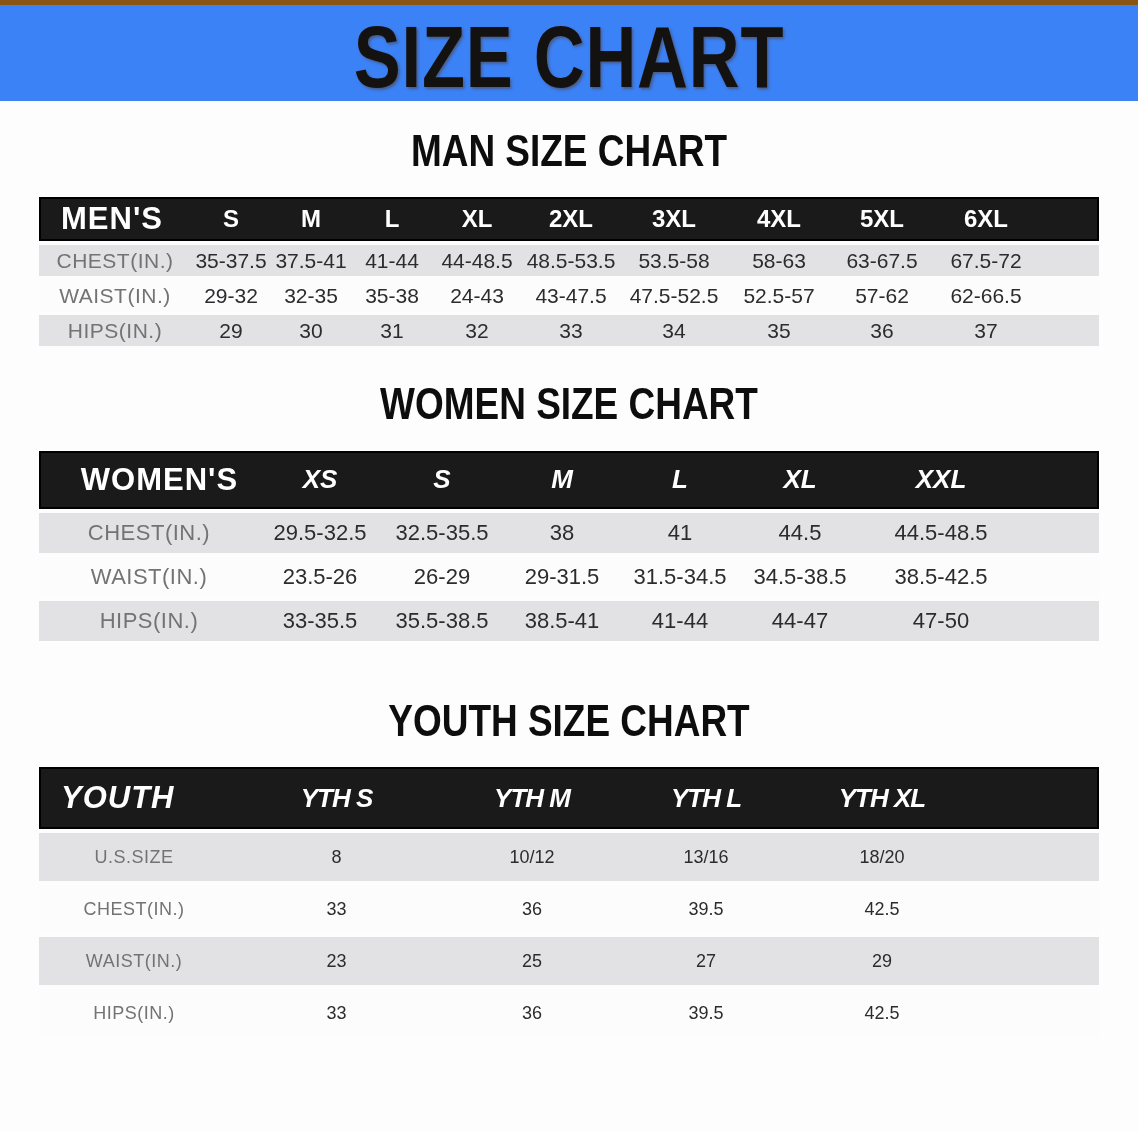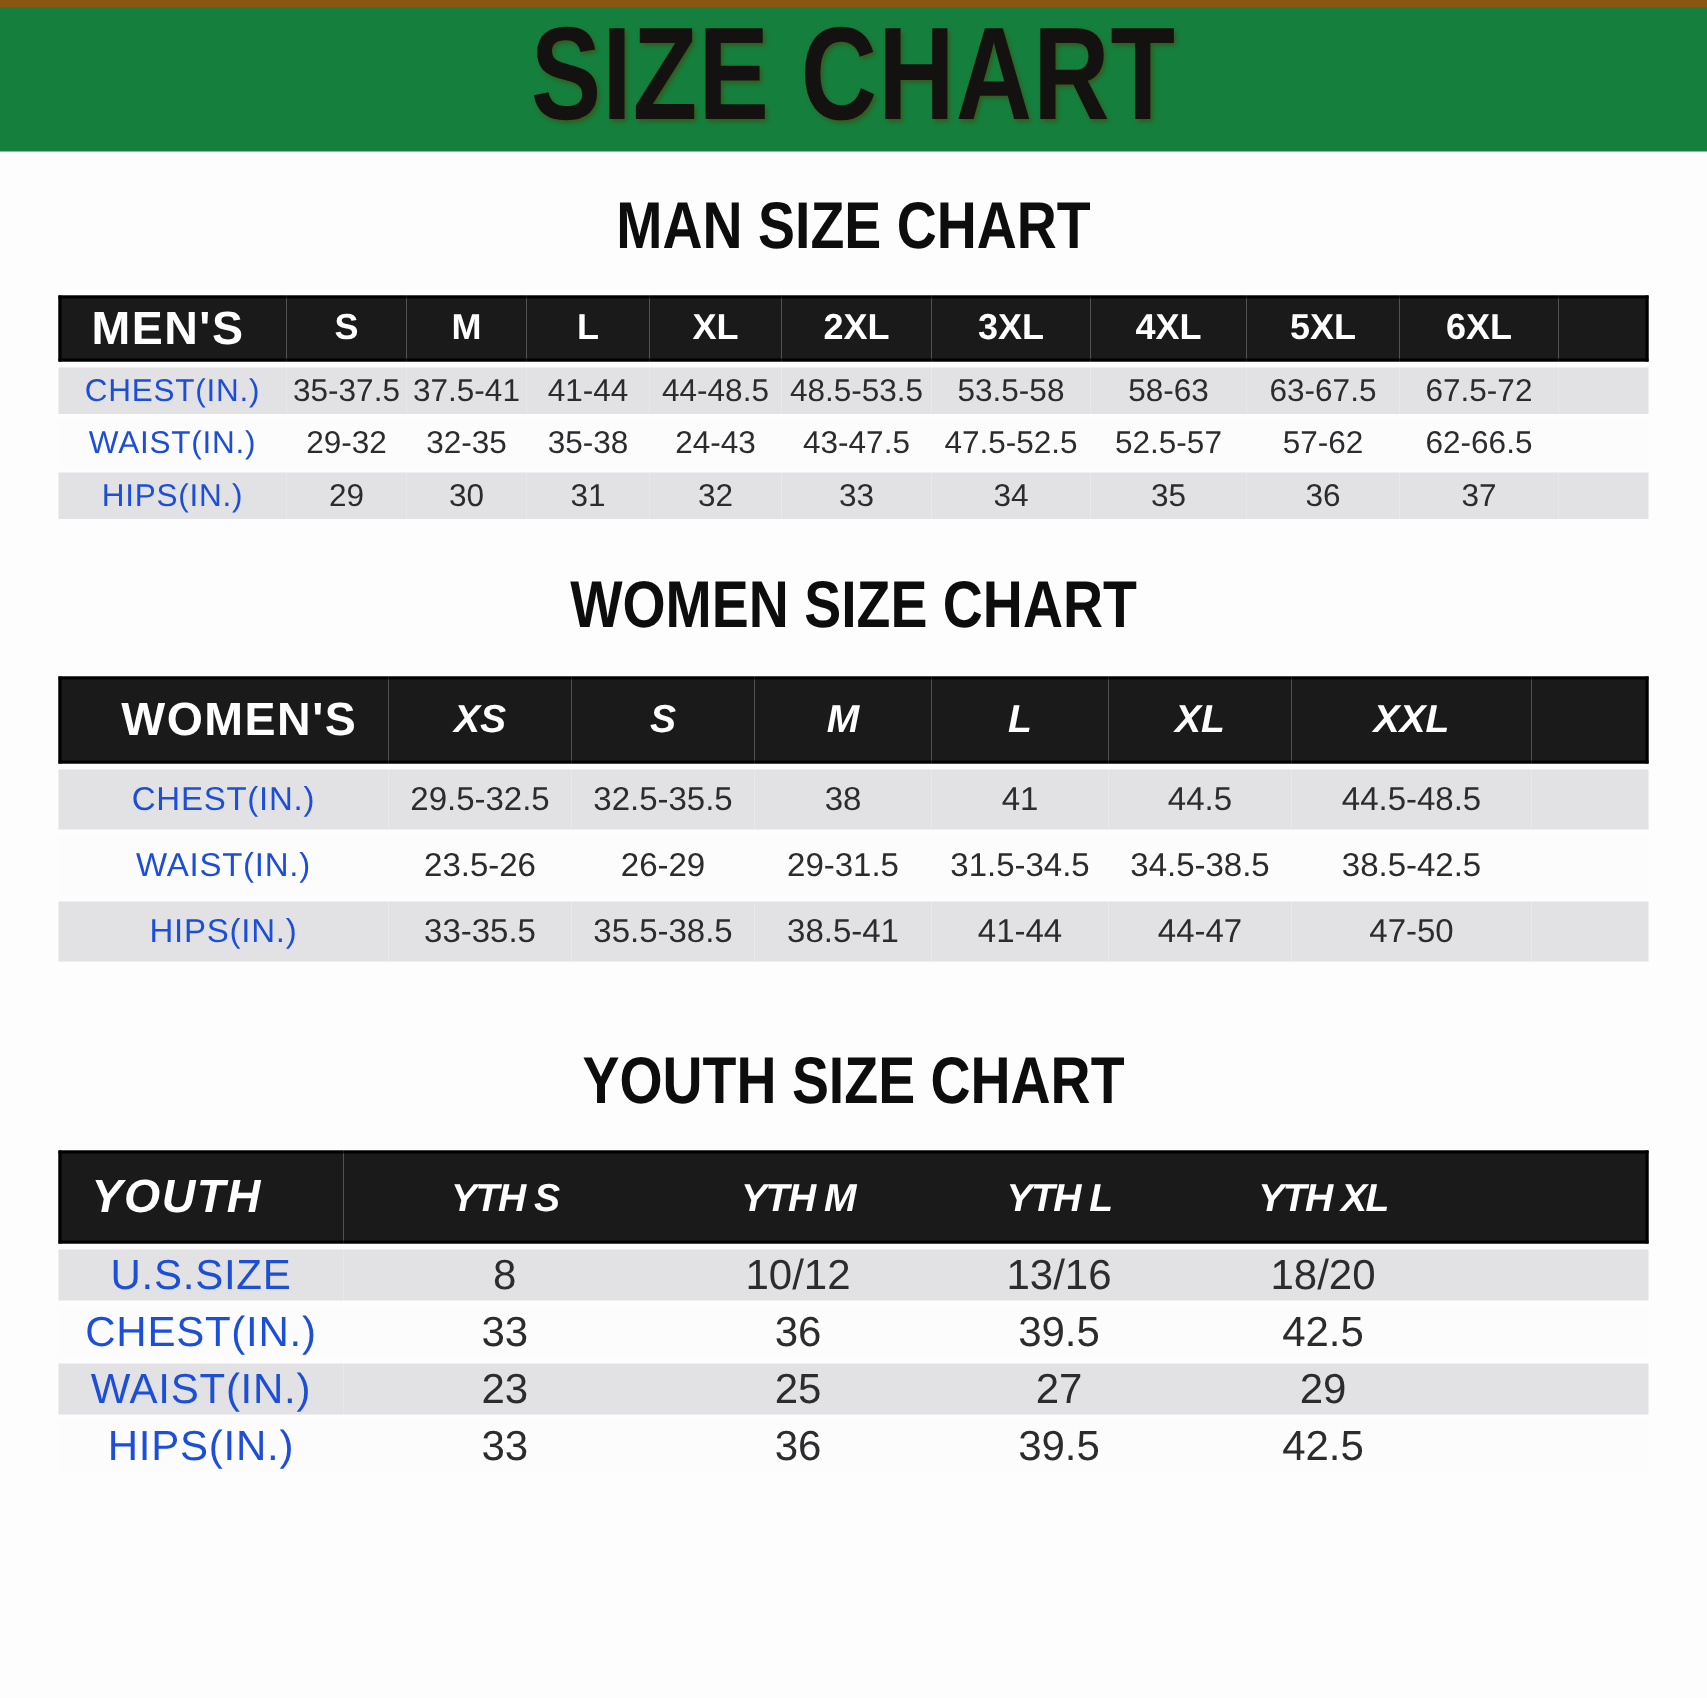--- a/index.html
+++ b/index.html
@@ -8,23 +8,23 @@
     width: 1138px; height: 1132px;
     background: #fdfdfd;
     font-family: "Liberation Sans", sans-serif;
     overflow: hidden;
   }
   .page { width: 1138px; height: 1132px; position: relative; }
 
   
   .banner {
     height: 101px;
-    background: #15803d;
+    background: #3b82f6;
     border-top: 5px solid #8a5512;
-    display: flex; align-items: flex-start; justify-content: center;
+    display: flex; align-items: flex-end; justify-content: center;
   }
   .banner-title {
     margin: 0;
     font-size: 88px;
     line-height: 1;
     font-weight: bold;
     letter-spacing: 1px;
     color: #141210;
     transform: scaleX(0.80);
     text-shadow: 2px 2px 3px rgba(90, 45, 0, 0.45);
@@ -85,23 +85,23 @@
   tbody td {
     text-align: center;
     color: #2c2c2e;
     background: #fcfcfd;
     white-space: nowrap;
   }
   tbody tr:nth-child(odd) td { background: #e2e2e4; }
 
   .men-table   tbody td { height: 31px; font-size: 21px; }
   .women-table tbody td { height: 40px; font-size: 22px; }
-  .youth-table tbody td { height: 24px; font-size: 28px; }
-
-  td.row-label { color: #1d4ed8; letter-spacing: 0.5px; }
+  .youth-table tbody td { height: 48px; font-size: 18px; }
+
+  td.row-label { color: #737373; letter-spacing: 0.5px; }
 
   
   .disclaimer {
     margin: 20px 0 0 40px;
     color: #B01F1F;
   }
   .disclaimer p {
     margin: 0;
     font-size: 30px;
     line-height: 1.55;

